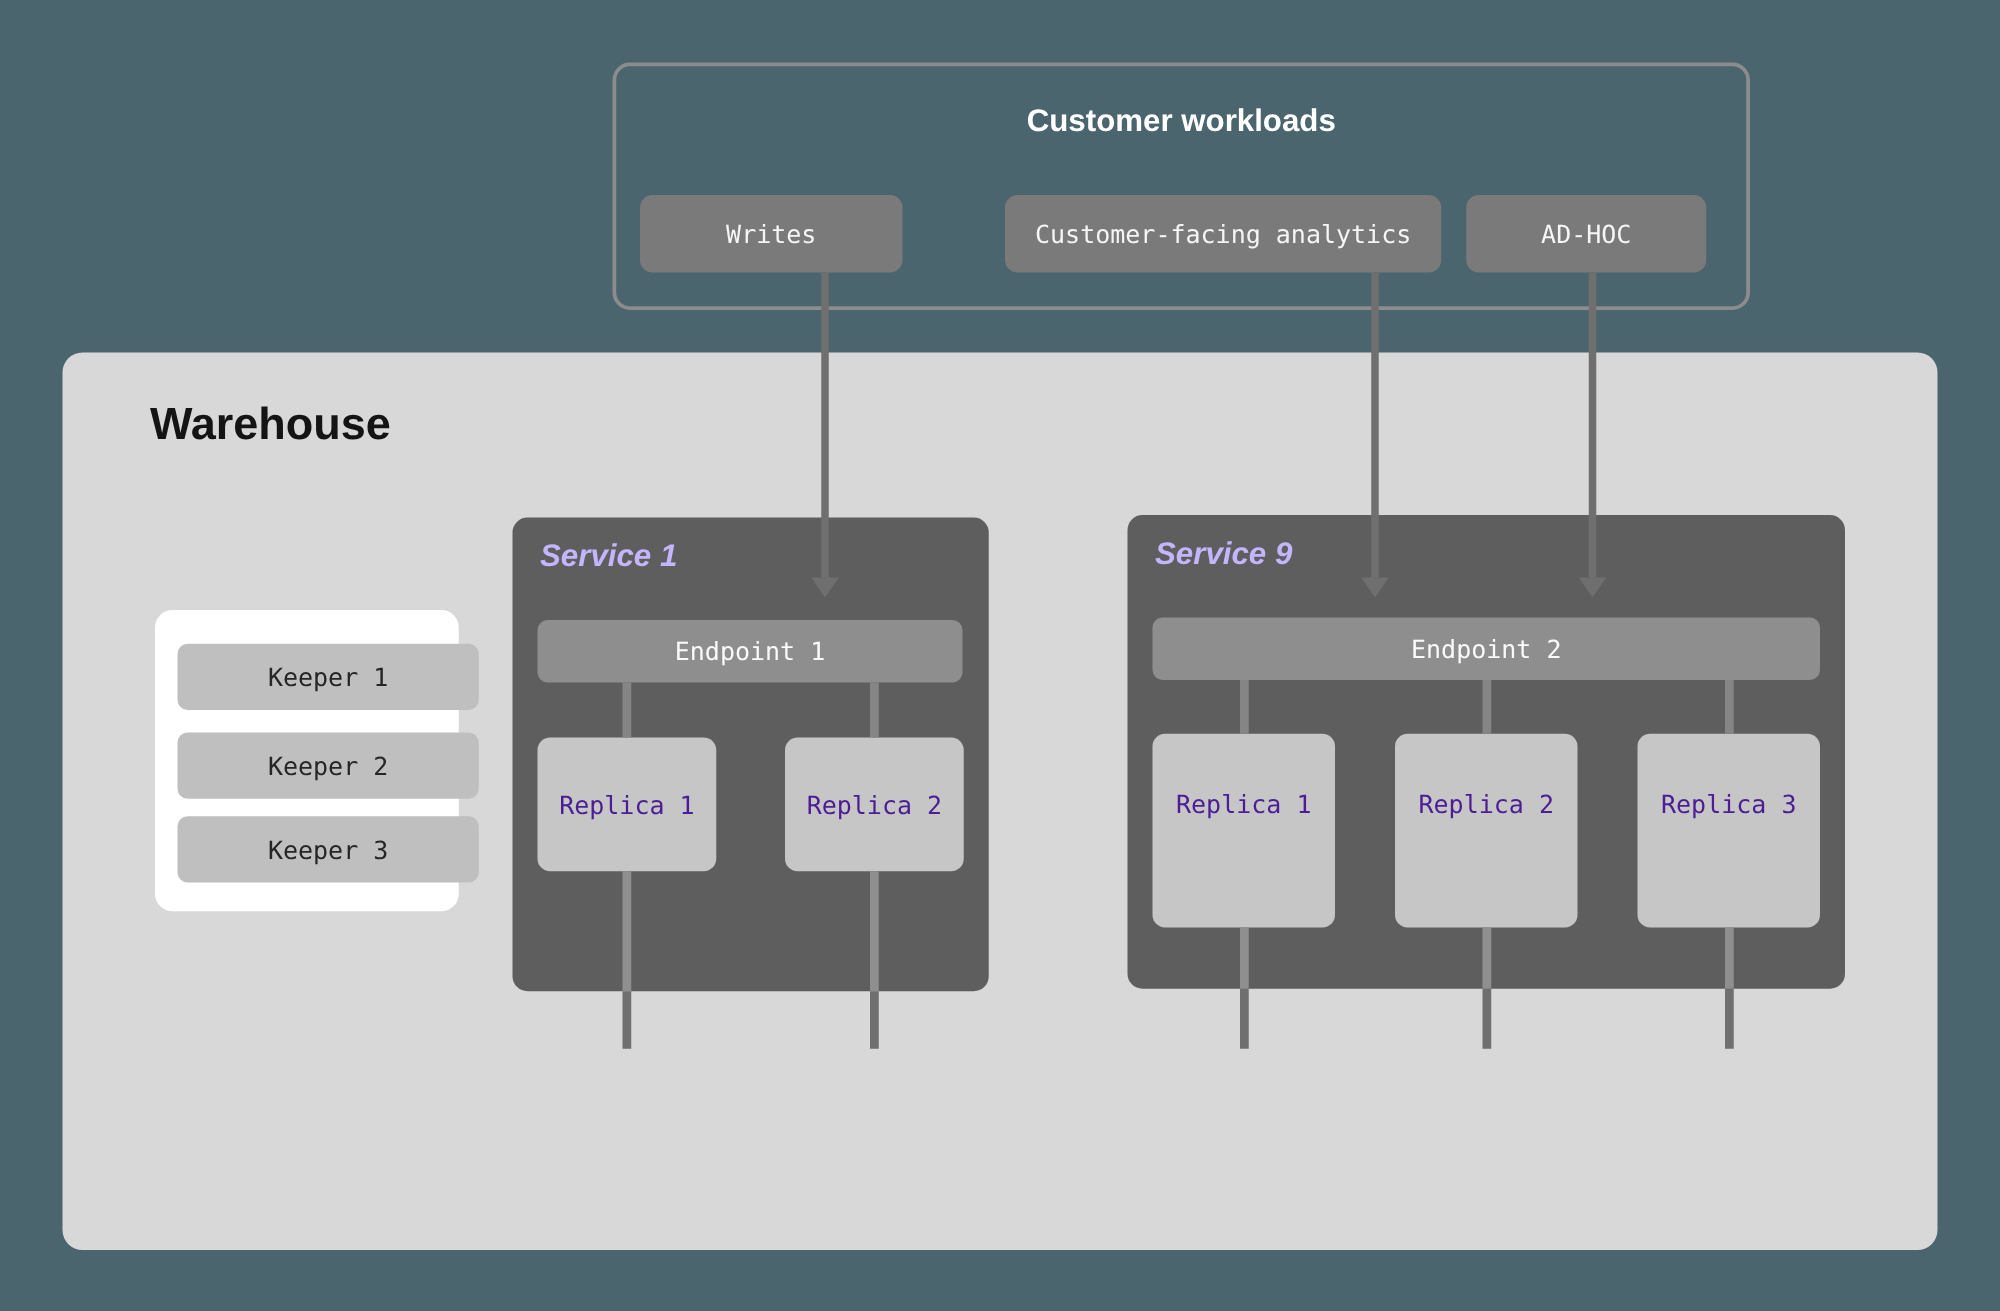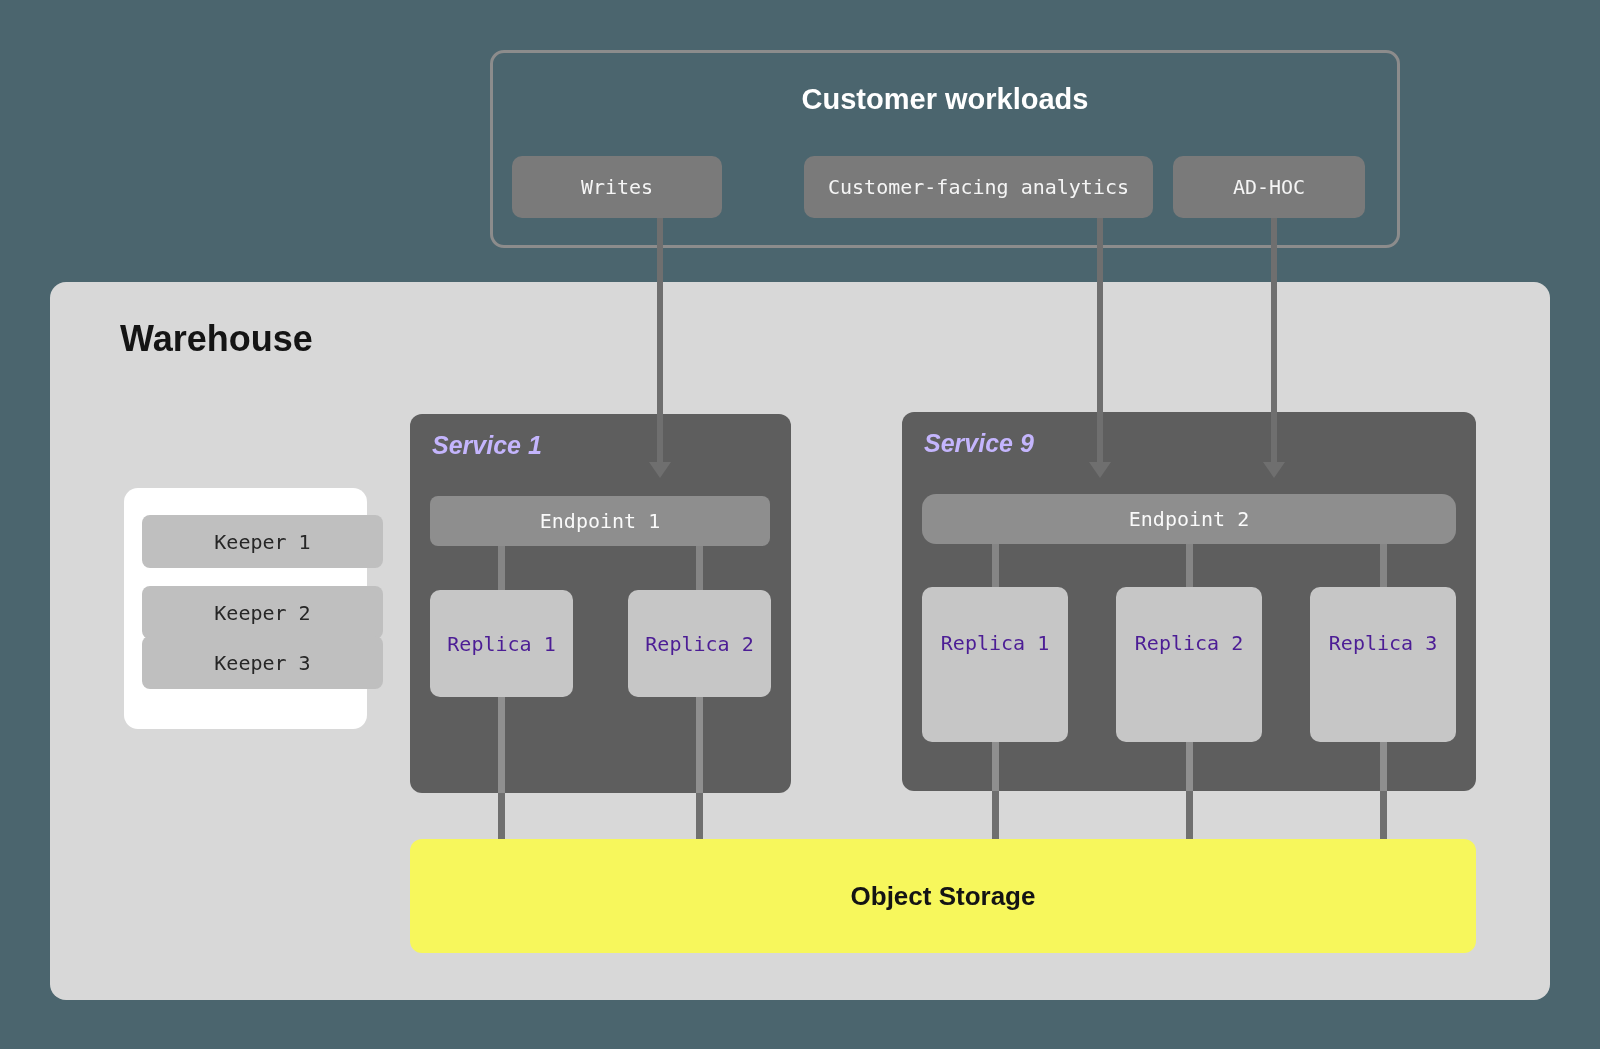--- a/index.html
+++ b/index.html
@@ -9,21 +9,21 @@
   }
   .abs { position:absolute; }
 
   
   .wl-container {
     left:490px; top:50px; width:904px; height:192px;
     border:3px solid #8c8c8c; border-radius:14px; z-index:5;
   }
   .wl-title {
     left:490px; top:83px; width:910px; text-align:center;
-    color:#ffffff; font-size:29px; font-weight:700; z-index:6;
+    color:#ffffff; font-size:25px; font-weight:700; z-index:6;
   }
   .wl-btn {
     height:62px; top:156px; background:#7a7a7a; border-radius:10px;
     display:flex; align-items:center; justify-content:center;
     color:#f5f5f5; font-family:"DejaVu Sans Mono", monospace; font-size:20px;
     z-index:7;
   }
 
   
   .warehouse { left:50px; top:282px; width:1500px; height:718px; background:#d8d8d8; border-radius:16px; z-index:1; }
@@ -94,33 +94,33 @@
   <div class="abs arrow-head" style="left:1089px; top:462px;"></div>
   <div class="abs arrow-line" style="left:1271px; top:218px; height:244px;"></div>
   <div class="abs arrow-head" style="left:1263px; top:462px;"></div>
 
   <div class="abs warehouse"></div>
   <div class="abs warehouse-title">Warehouse</div>
 
   <div class="abs keeper-panel">
     <div class="keeper-btn" style="top:27px;">Keeper 1</div>
     <div class="keeper-btn" style="top:98px;">Keeper 2</div>
-    <div class="keeper-btn" style="top:148px;">Keeper 3</div>
+    <div class="keeper-btn" style="top:165px;">Keeper 3</div>
   </div>
 
   <div class="abs service service-1">
     <div class="service-title">Service 1</div>
     <div class="endpoint" style="width:340px;">Endpoint 1</div>
     <div class="replica center" style="left:20px; top:176px; width:143px; height:107px;">Replica 1</div>
     <div class="replica center" style="left:218px; top:176px; width:143px; height:107px;">Replica 2</div>
   </div>
 
   <div class="abs service service-2">
     <div class="service-title">Service 9</div>
-    <div class="endpoint" style="width:534px;border-radius:14px;">Endpoint 2</div>
+    <div class="endpoint" style="width:534px;">Endpoint 2</div>
     <div class="replica toppad" style="left:20px; top:175px; width:146px; height:155px;">Replica 1</div>
     <div class="replica toppad" style="left:214px; top:175px; width:146px; height:155px;">Replica 2</div>
     <div class="replica toppad" style="left:408px; top:175px; width:146px; height:155px;">Replica 3</div>
   </div>
 
   <div class="abs vline inside" style="left:498px; top:546px; height:44px;"></div>
   <div class="abs vline inside" style="left:696px; top:546px; height:44px;"></div>
   <div class="abs vline darkseg" style="left:498px; top:697px; height:96px;"></div>
   <div class="abs vline darkseg" style="left:696px; top:697px; height:96px;"></div>
   <div class="abs vline lightseg" style="left:498px; top:793px; height:46px;"></div>
@@ -129,15 +129,14 @@
   <div class="abs vline inside" style="left:992px;  top:544px; height:43px;"></div>
   <div class="abs vline inside" style="left:1186px; top:544px; height:43px;"></div>
   <div class="abs vline inside" style="left:1380px; top:544px; height:43px;"></div>
   <div class="abs vline darkseg" style="left:992px;  top:742px; height:49px;"></div>
   <div class="abs vline darkseg" style="left:1186px; top:742px; height:49px;"></div>
   <div class="abs vline darkseg" style="left:1380px; top:742px; height:49px;"></div>
   <div class="abs vline lightseg" style="left:992px;  top:791px; height:48px;"></div>
   <div class="abs vline lightseg" style="left:1186px; top:791px; height:48px;"></div>
   <div class="abs vline lightseg" style="left:1380px; top:791px; height:48px;"></div>
 
-  <div class="abs object-storage">Object Storage</div>
 
 </div>
 
 </body></html>

